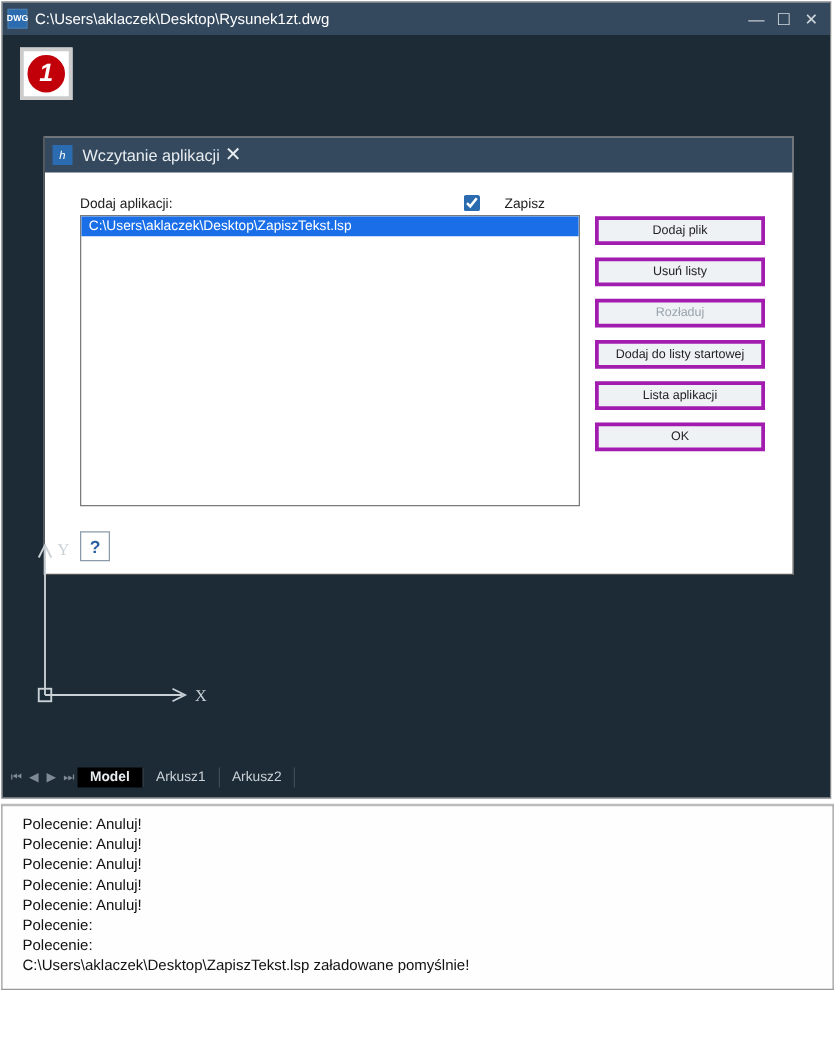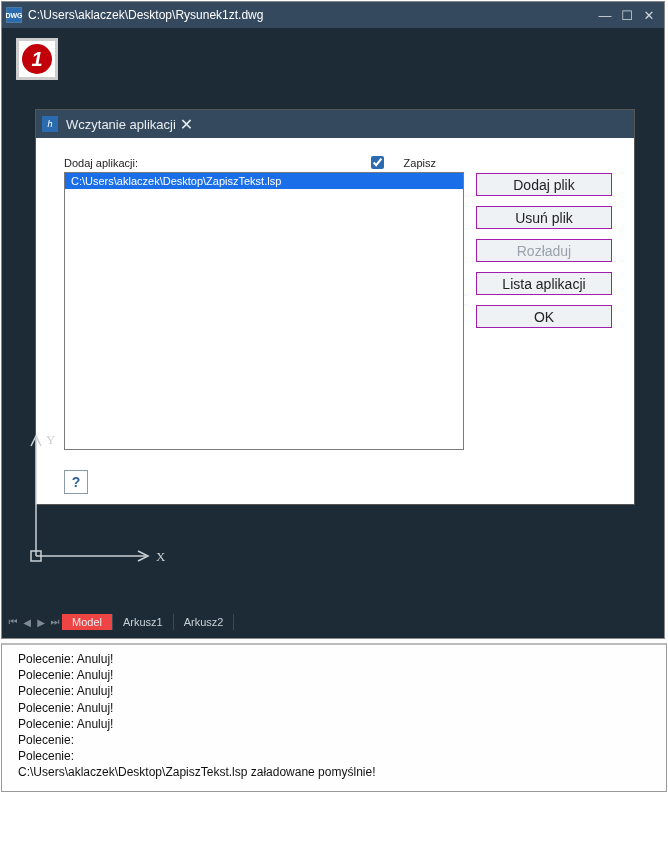--- a/index.html
+++ b/index.html
@@ -14,36 +14,36 @@
 .red-badge .circle{width:34px;height:34px;border-radius:50%;background:#c1000a;border:2px solid #fff;display:flex;align-items:center;justify-content:center;color:#fff;font-weight:bold;font-style:italic;font-size:20px;font-family:Georgia,serif}
 .dialog{position:absolute;left:33px;top:81px;width:600px;background:#fff;border:1px solid #555}
 .dlg-title{background:#34495e;height:28px;display:flex;align-items:center;padding:0 6px;color:#e8edf0;font-size:13px}
 .dlg-title .dicon{width:16px;height:16px;background:#2b6cb0;margin-right:8px;display:flex;align-items:center;justify-content:center;color:#fff;font-size:9px;font-style:italic}
 .dlg-title .dx{font-size:16px;padding:0 4px}
 .dlg-body{padding:18px 22px 14px 28px;display:flex;gap:12px}
 .left-col{flex:1}
 .lbl-row{display:flex;align-items:center;font-size:11px;color:#222;margin-bottom:3px}
 .lbl-row .chk{margin-left:auto;margin-right:28px;display:flex;align-items:center;gap:20px}
 .chk input{width:13px;height:13px;accent-color:#2b6cb0}
-.listbox{border:1px solid #7a7a7a;height:278px;background:#fff;overflow:hidden;font-size:11px}
+.listbox{border:1px solid #7a7a7a;height:233px;background:#fff;overflow:hidden;font-size:11px}
 .listbox .item{padding:2px 6px}
 .listbox .item.sel{background:#1a6fe8;color:#fff}
 .right-col{width:136px;display:flex;flex-direction:column;gap:10px;padding-top:17px}
-.btn{height:23px;border:1px solid #a21caf;background:#eef2f5;font-size:14px;color:#222;display:flex;align-items:center;justify-content:center;cursor:default;position:relative}
+.btn{height:23px;border:3px solid #a21caf;background:#eef2f5;font-size:10px;color:#222;display:flex;align-items:center;justify-content:center;cursor:default;position:relative}
 .btn.disabled{color:#9aa3ab}
 .btn.hov{background:#d6e6f5;border-color:#5a8fc0}
 .cursor{position:absolute;right:18px;top:12px;font-size:14px;pointer-events:none}
 .help{width:24px;height:24px;border:1px solid #8a9aa8;display:flex;align-items:center;justify-content:center;color:#2b5fa0;font-weight:bold;font-size:14px;margin:6px 0 0 28px}
 .axes{position:absolute;left:26px;bottom:60px;width:140px;height:150px;pointer-events:none}
 .axes svg{overflow:visible}
 .axis-lbl{fill:#c9d1d6;font-size:13px;font-family:serif}
 .tabs{position:absolute;left:4px;bottom:6px;display:flex;align-items:center;height:20px}
 .tab-nav{width:14px;height:16px;display:flex;align-items:center;justify-content:center;color:#7e8a94;font-size:10px}
 .tab{padding:2px 10px;font-size:11px;color:#c9d1d6;border-right:1px solid #3a4a56;position:relative}
-.tab.active{font-weight:normal;color:#e8edf0;background:#ef4444}
+.tab.active{font-weight:bold;color:#e8edf0;background:#000000}
 .tab::after{content:"";position:absolute;right:-6px;top:0;width:0;height:0}
 .cmd-area{border:1px solid #999;border-top:2px solid #bbb;margin:4px 1px 1px 1px;padding:6px 4px 6px 2px;font-family:Consolas,"Courier New",monospace;font-size:12px;color:#111;line-height:1.35;background:#fefefe}
 .cmd-area .scroll{border-left:3px solid #ddd;margin-top:4px;height:0}
 .star{color:#111}
 </style>
 </head>
 <body>
 
 <div class="app-frame">
   <div class="titlebar">
@@ -78,22 +78,23 @@
               <input type="checkbox" checked="" style="">
               <span>Zapisz</span>
             </label>
           </div>
           <div class="listbox">
             <div class="item sel">C:\Users\aklaczek\Desktop\ZapiszTekst.lsp</div>
           </div>
         </div>
         <div class="right-col">
           <div class="btn">Dodaj plik</div>
-          <div class="btn">Usuń plik</div>
+          <div class="btn">Usuń listy</div>
           <div class="btn disabled">Rozładuj</div>
+          <div class="btn">Dodaj do listy startowej</div>
           <div class="btn">Lista aplikacji</div>
           <div class="btn">OK</div>
         </div>
       </div>
       <div class="help">?</div>
       <div style="height:10px"></div>
     </div>
 
     <div class="axes">
       <svg width="140" height="150">

